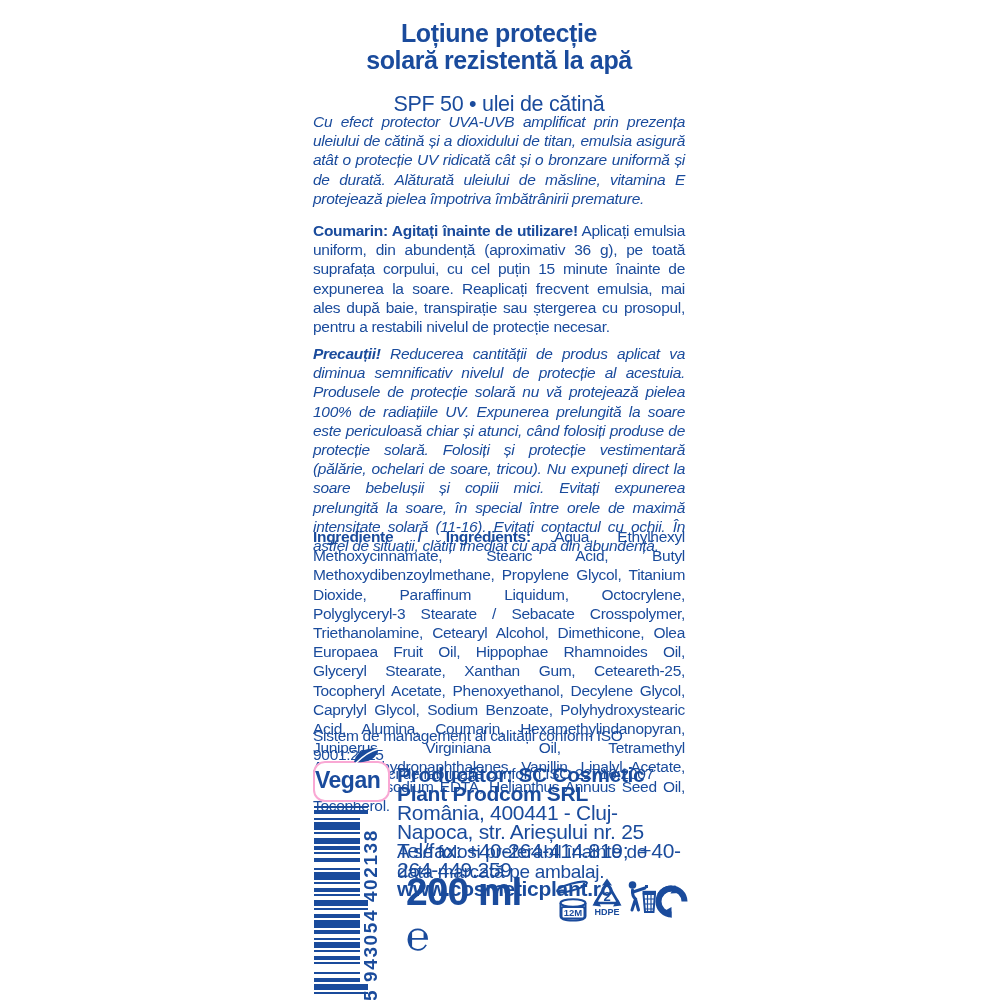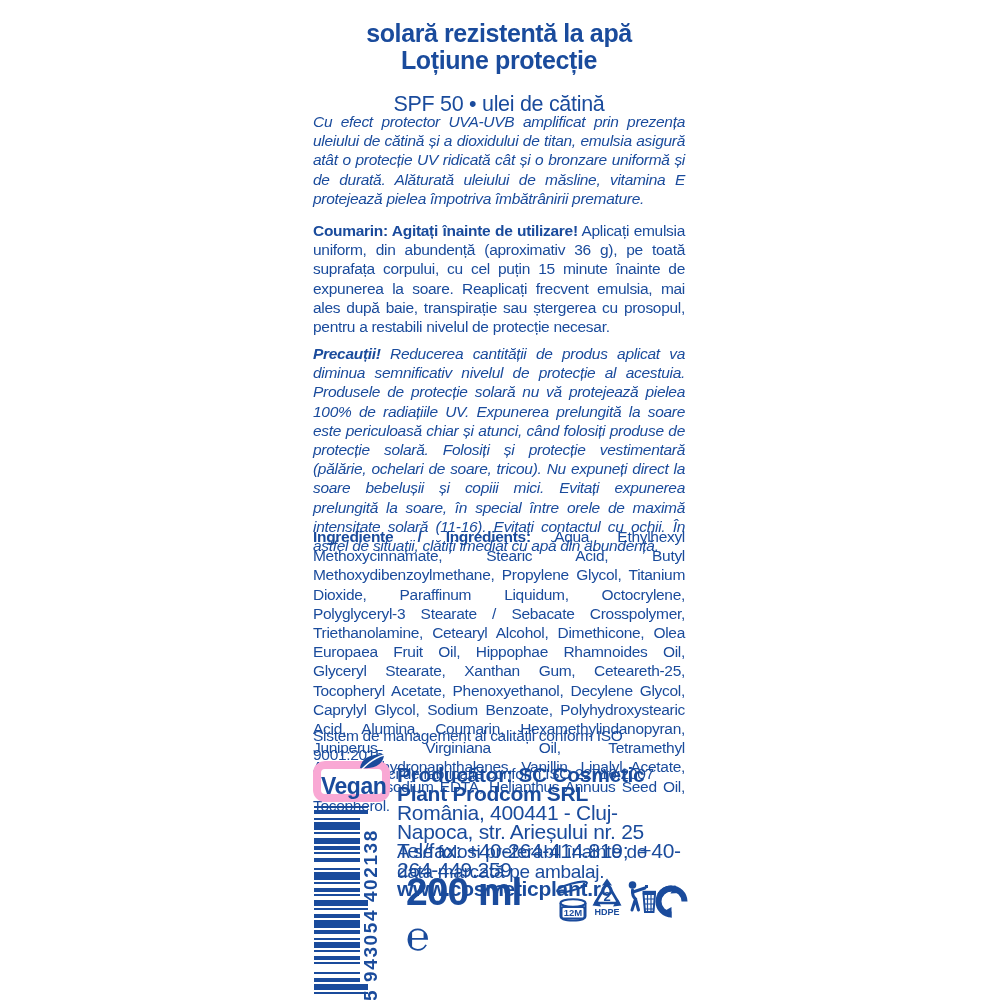--- a/index.html
+++ b/index.html
@@ -17,21 +17,21 @@
     letter-spacing:-0.3px; text-justify:inter-word;
   }
   p.body b { font-weight:700; }
   .p-intro { top:112px;font-style:italic; }
   .p-usage { top:221px; }
   .p-precautions { top:344px;font-style:italic; }
   .p-ingredients { top:527px; }
   .iso-block { top:726px; font-size:15.5px; line-height:19.2px; letter-spacing:-0.3px; }
   .vegan-logo {
     left:313px; top:761px; width:77px; height:41px; box-sizing:border-box;
-    border:8px solid #f9a8d4; border-radius:12px; text-align:center;
+    border:2px solid #f9a8d4; border-radius:12px; 
     font-weight:700; font-size:23px; line-height:34px; letter-spacing:-0.5px; background:#fff;
   }
   .vegan-leaf { position:absolute; left:38px; top:-15px; width:26px; height:16px; }
   .producer-block { left:397px; top:765px; width:292px; font-size:21px; line-height:19px; letter-spacing:-0.3px; }
   .producer-block .bold { font-weight:700; }
   .pre { white-space:pre-wrap; }
   .expiry-note { left:397px; top:842px; width:266px; font-size:19px; line-height:19.5px; letter-spacing:-0.3px; }
   .volume-row { left:396px; top:870px; display:flex; align-items:baseline;flex-direction:column; }
   .volume-amount { font-size:39px; font-weight:700; letter-spacing:-1px; }
   .estimated-sign { font-size:40px; font-weight:400; margin-left:10px; }
@@ -52,22 +52,22 @@
   svg .st { stroke:#1a4b9c; fill:none; }
   svg .fl { fill:#1a4b9c; }
   svg text { font-family:"Liberation Sans","DejaVu Sans",sans-serif; fill:#1a4b9c; }
 </style>
 </head>
 <body>
 
 <div class="page">
 
   <div class="col title-block">
+    <div class="title-line">Loțiune protecție</div>
     <div class="title-line">solară rezistentă la apă</div>
-    <div class="title-line">Loțiune protecție</div>
     <div class="subtitle">SPF 50 • ulei de cătină</div>
   </div>
 
   <p class="col body p-intro">Cu efect protector UVA-UVB amplificat prin prezența uleiului de cătină și a dioxidului de titan, emulsia asigură atât o protecție UV ridicată cât și o bronzare uniformă și de durată. Alăturată uleiului de măsline, vitamina E protejează pielea împotriva îmbătrânirii premature.</p>
 
   <p class="col body p-usage"><b>Coumarin: Agitați înainte de utilizare!</b><span> Aplicați emulsia uniform, din abundență (aproximativ 36 g), pe toată suprafața corpului, cu cel puțin 15 minute înainte de expunerea la soare. Reaplicați frecvent emulsia, mai ales după baie, transpirație sau ștergerea cu prosopul, pentru a restabili nivelul de protecție necesar.</span></p>
 
   <p class="col body p-precautions"><b>Precauții!</b><span> Reducerea cantității de produs aplicat va diminua semnificativ nivelul de protecție al acestuia. Produsele de protecție solară nu vă protejează pielea 100% de radiațiile UV. Expunerea prelungită la soare este periculoasă chiar și atunci, când folosiți produse de protecție solară. Folosiți și protecție vestimentară (pălărie, ochelari de soare, tricou). Nu expuneți direct la soare bebelușii și copiii mici. Evitați expunerea prelungită la soare, în special între orele de maximă intensitate solară (11-16). Evitați contactul cu ochii. În astfel de situații, clătiți imediat cu apă din abundență.</span></p>
 
   <p class="col body p-ingredients"><b>Ingrediente / Ingredients:</b><span> Aqua, Ethylhexyl Methoxycinnamate, Stearic Acid, Butyl Methoxydibenzoylmethane, Propylene Glycol, Titanium Dioxide, Paraffinum Liquidum, Octocrylene, Polyglyceryl-3 Stearate / Sebacate Crosspolymer, Triethanolamine, Cetearyl Alcohol, Dimethicone, Olea Europaea Fruit Oil, Hippophae Rhamnoides Oil, Glyceryl Stearate, Xanthan Gum, Ceteareth-25, Tocopheryl Acetate, Phenoxyethanol, Decylene Glycol, Caprylyl Glycol, Sodium Benzoate, Polyhydroxystearic Acid, Alumina, Coumarin, Hexamethylindanopyran, Juniperus Virginiana Oil, Tetramethyl Acetyloctahydronaphthalenes, Vanillin, Linalyl Acetate, Parfum, Disodium EDTA, Helianthus Annuus Seed Oil, Tocopherol.</span></p>

